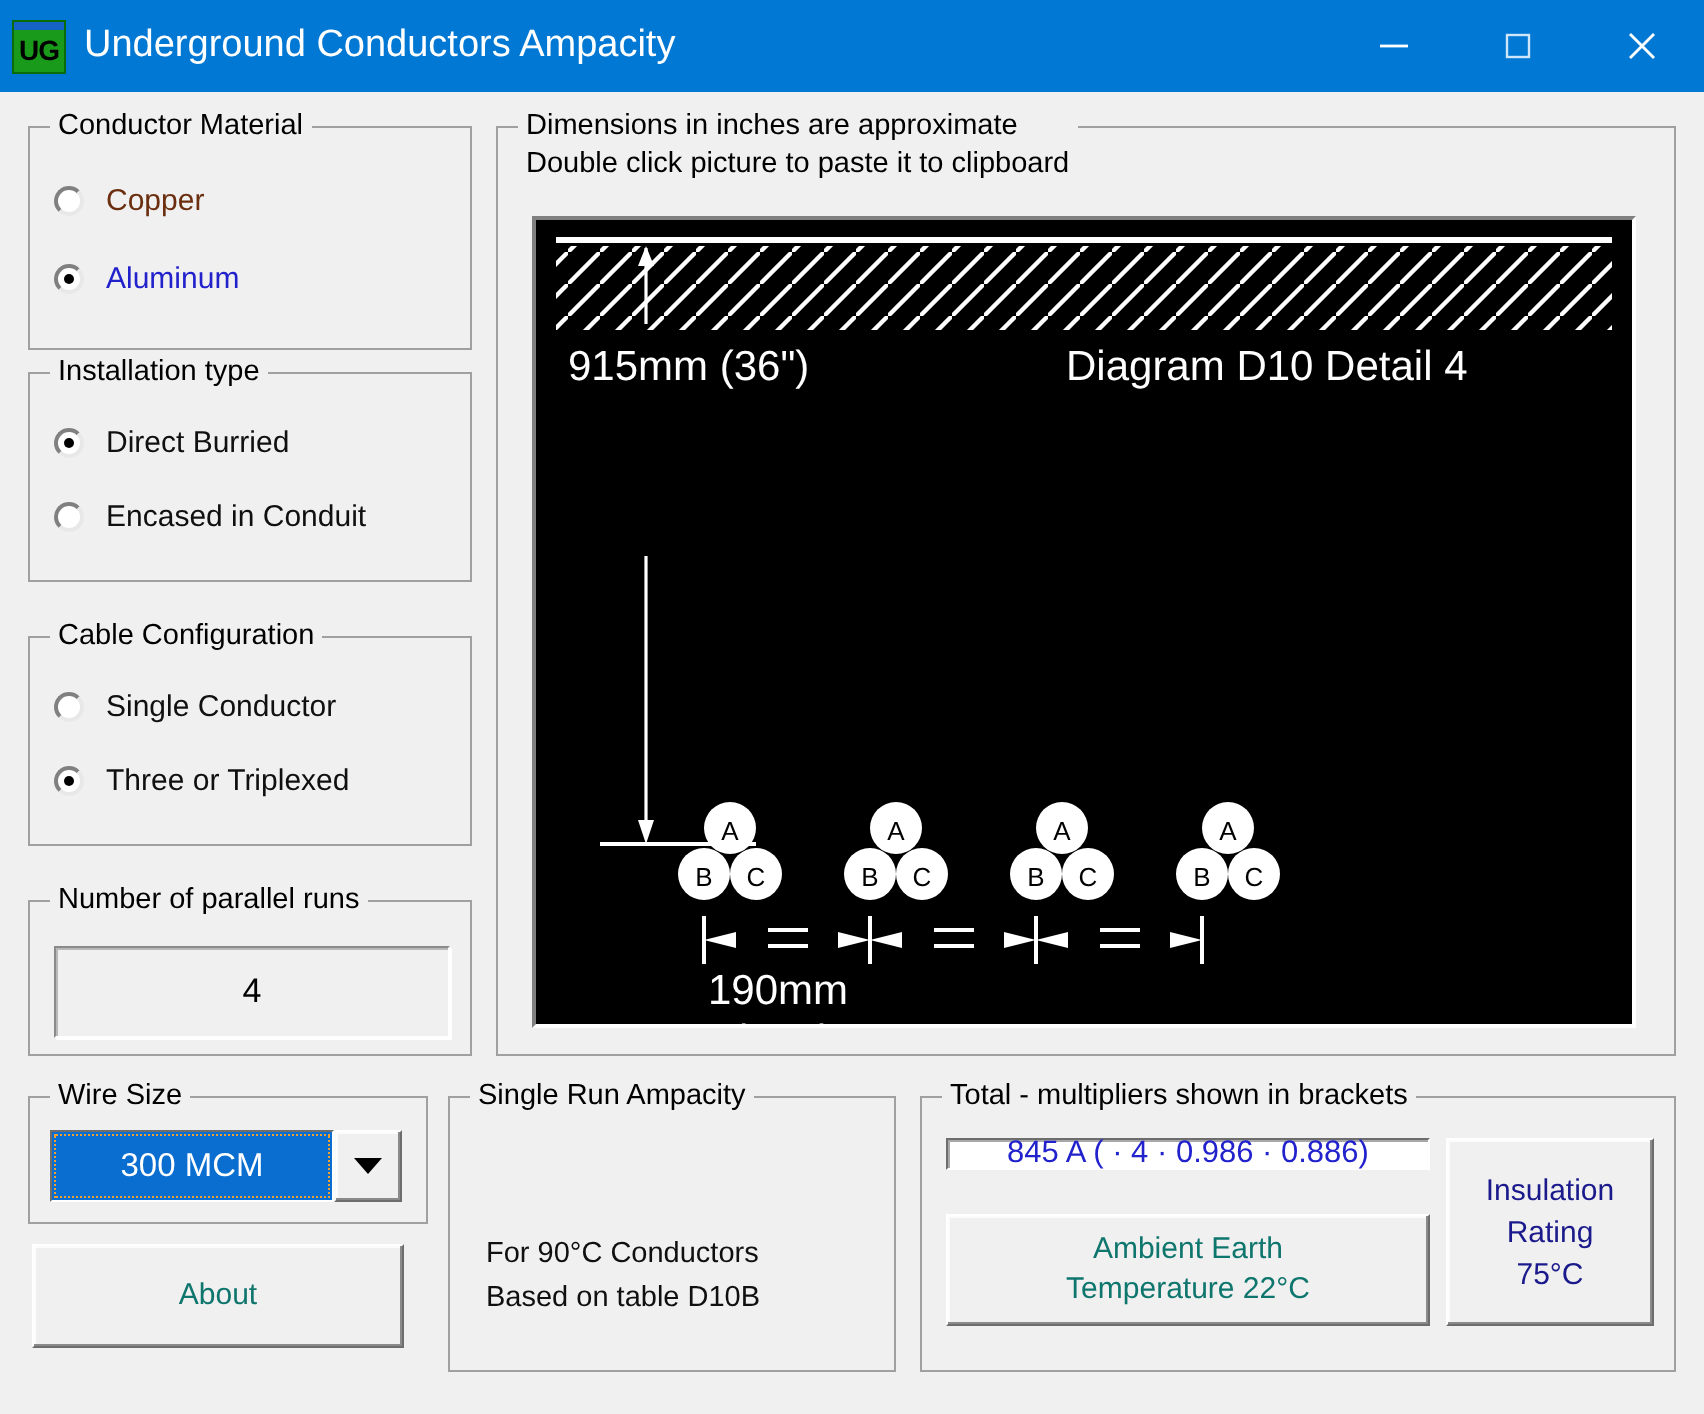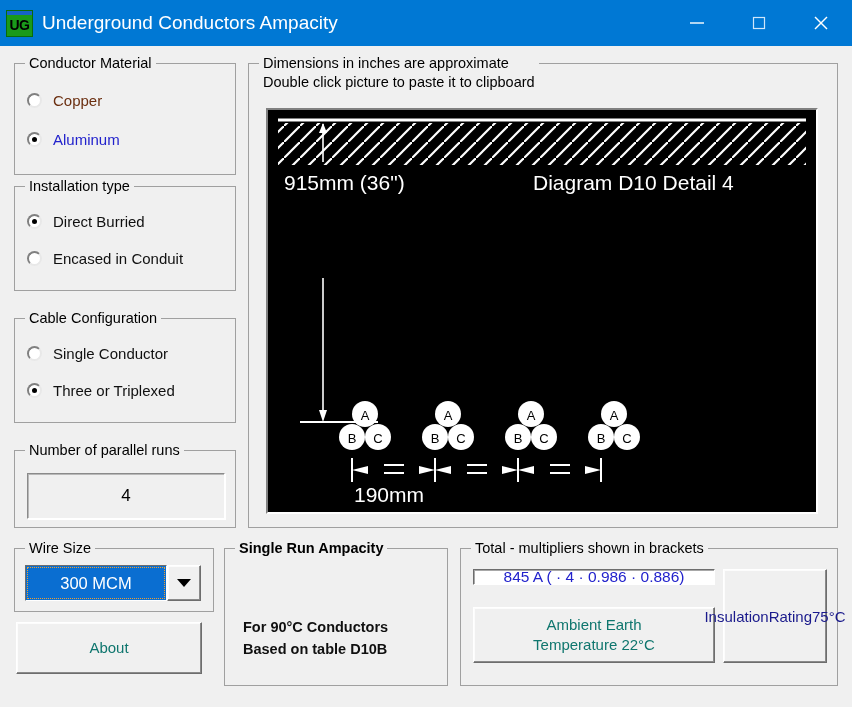--- a/index.html
+++ b/index.html
@@ -299,41 +299,41 @@
       <div class="cbtn raised">
         <span class="arrow-dn"></span>
       </div>
     </div>
   </div>
 
   <div class="raised centered" style="position:absolute; left:16px; top:622px; width:186px; height:52px;">
     <span class="btn-text">About</span>
   </div>
 
-  <div class="group" style="left:224px; top:548px; width:224px; height:138px;font-weight:bold;">
+  <div class="group" style="left:224px; top:548px; width:224px; height:138px;">
     <div class="legend">Single Run Ampacity</div>
 
 
     <div class="note-text" style="left:18px; top:68px;">For 90°C Conductors</div>
     <div class="note-text" style="left:18px; top:90px;">Based on table D10B</div>
   </div>
 
   <div class="group" style="left:460px; top:548px; width:378px; height:138px;">
     <div class="legend">Total - multipliers shown in brackets</div>
 
     <div class="field-white centered" style="position:absolute; left:12px; top:20px; width:242px; height:16px;">
       <span class="combo-val-blue">845 A ( · 4 · 0.986 · 0.886)</span>
     </div>
 
     <div class="raised centered" style="position:absolute; left:12px; top:58px; width:242px; height:56px; flex-direction:column;">
       <span class="btn-text">Ambient Earth</span>
       <span class="btn-text">Temperature 22°C</span>
     </div>
 
-    <div class="raised centered" style="position:absolute; left:262px; top:20px; width:104px; height:94px; flex-direction:row;">
+    <div class="raised centered" style="position:absolute; left:262px; top:20px; width:104px; height:94px; flex-direction:column;">
       <span class="btn-text-blue">Insulation</span>
       <span class="btn-text-blue">Rating</span>
       <span class="btn-text-blue">75°C</span>
     </div>
   </div>
 
   <div class="group" style="left:248px; top:63px; width:590px; height:465px;">
     <div class="legend two-line">
       <div>Dimensions in inches are approximate</div>
       <div>Double click picture to paste it to clipboard</div>

